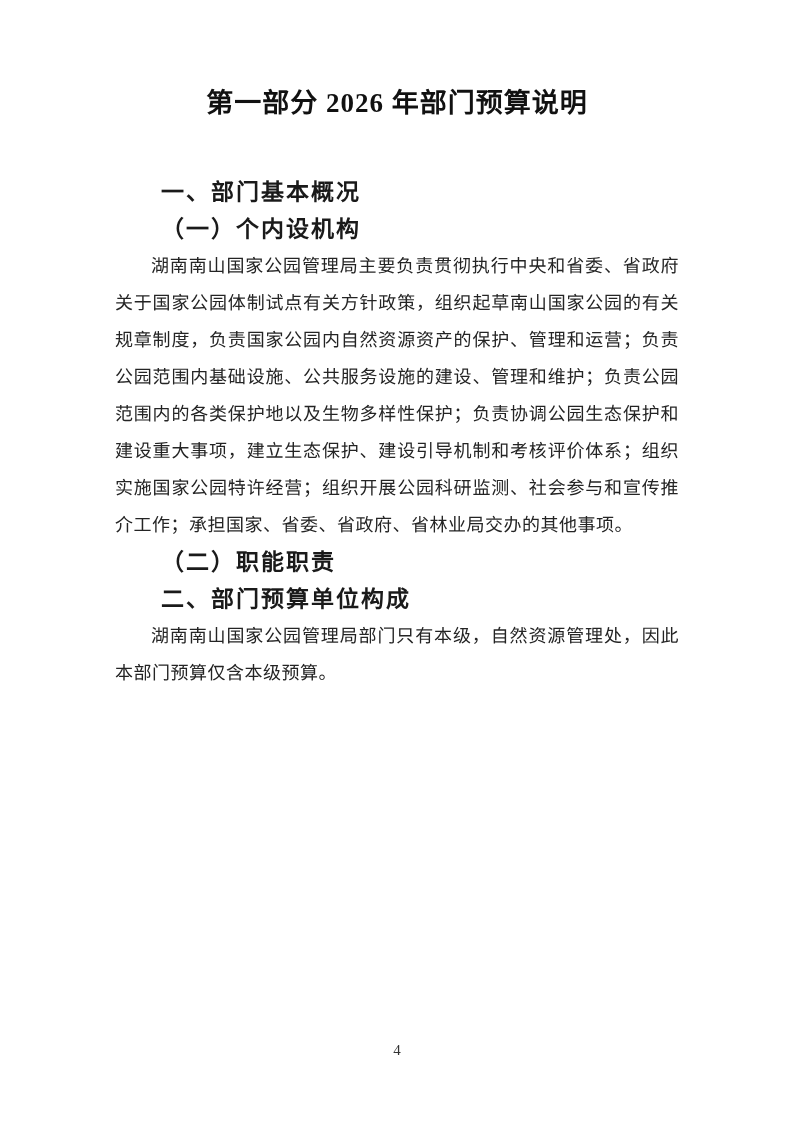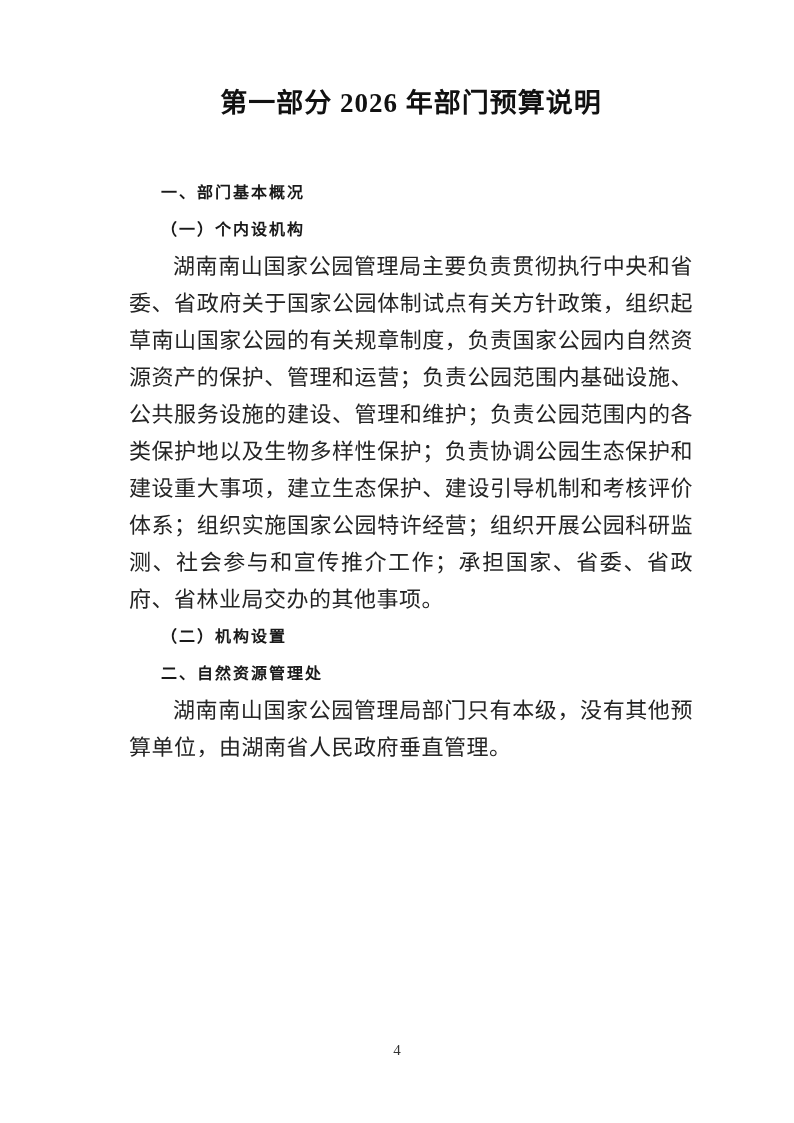--- a/index.html
+++ b/index.html
@@ -11,48 +11,48 @@
     position: relative;
     width: 794px;
     height: 1123px;
     background: #ffffff;
     overflow: hidden;
     font-family: "Liberation Serif", "DejaVu Serif", serif;
     color: #222222;
   }
   .content {
     position: absolute;
-    left: 129px;
+    left: 115px;
     top: 85px;
     width: 564px;
   }
   .doc-title {
     margin: 0 0 52px 0;
     font-family: "Liberation Serif", "DejaVu Serif", serif;
     font-size: 27px;
     font-weight: bold;
     color: #111111;
     text-align: center;
     line-height: 37px;
     letter-spacing: 1px;
     white-space: nowrap;
   }
   .h-num {
     margin: 0;
     font-family: "Liberation Sans", "DejaVu Sans", sans-serif;
-    font-size: 16px;
+    font-size: 23px;
     font-weight: bold;
     color: #1a1a1a;
     line-height: 37px;
     text-indent: 2em;
     letter-spacing: 2px;
   }
   .body-par {
     margin: 0;
-    font-size: 22px;
+    font-size: 18px;
     line-height: 37px;
     letter-spacing: 0.5px;
     text-align: justify;
     text-indent: 2em;
     color: #242424;
   }
   .page-footer {
     position: absolute;
     left: 0;
     right: 0;
@@ -70,23 +70,23 @@
   <div class="content">
 
     <h1 class="doc-title">第一部分 2026 年部门预算说明</h1>
 
     <h2 class="h-num">一、部门基本概况</h2>
 
     <h3 class="h-num">（一）个内设机构</h3>
 
     <p class="body-par">湖南南山国家公园管理局主要负责贯彻执行中央和省委、省政府关于国家公园体制试点有关方针政策，组织起草南山国家公园的有关规章制度，负责国家公园内自然资源资产的保护、管理和运营；负责公园范围内基础设施、公共服务设施的建设、管理和维护；负责公园范围内的各类保护地以及生物多样性保护；负责协调公园生态保护和建设重大事项，建立生态保护、建设引导机制和考核评价体系；组织实施国家公园特许经营；组织开展公园科研监测、社会参与和宣传推介工作；承担国家、省委、省政府、省林业局交办的其他事项。</p>
 
-    <h3 class="h-num">（二）机构设置</h3>
+    <h3 class="h-num">（二）职能职责</h3>
 
 
-    <h2 class="h-num">二、自然资源管理处</h2>
+    <h2 class="h-num">二、部门预算单位构成</h2>
 
-    <p class="body-par">湖南南山国家公园管理局部门只有本级，没有其他预算单位，由湖南省人民政府垂直管理。</p>
+    <p class="body-par">湖南南山国家公园管理局部门只有本级，自然资源管理处，因此本部门预算仅含本级预算。</p>
 
   </div>
 
   <div class="page-footer">4</div>
 </div>
 
 </body></html>

